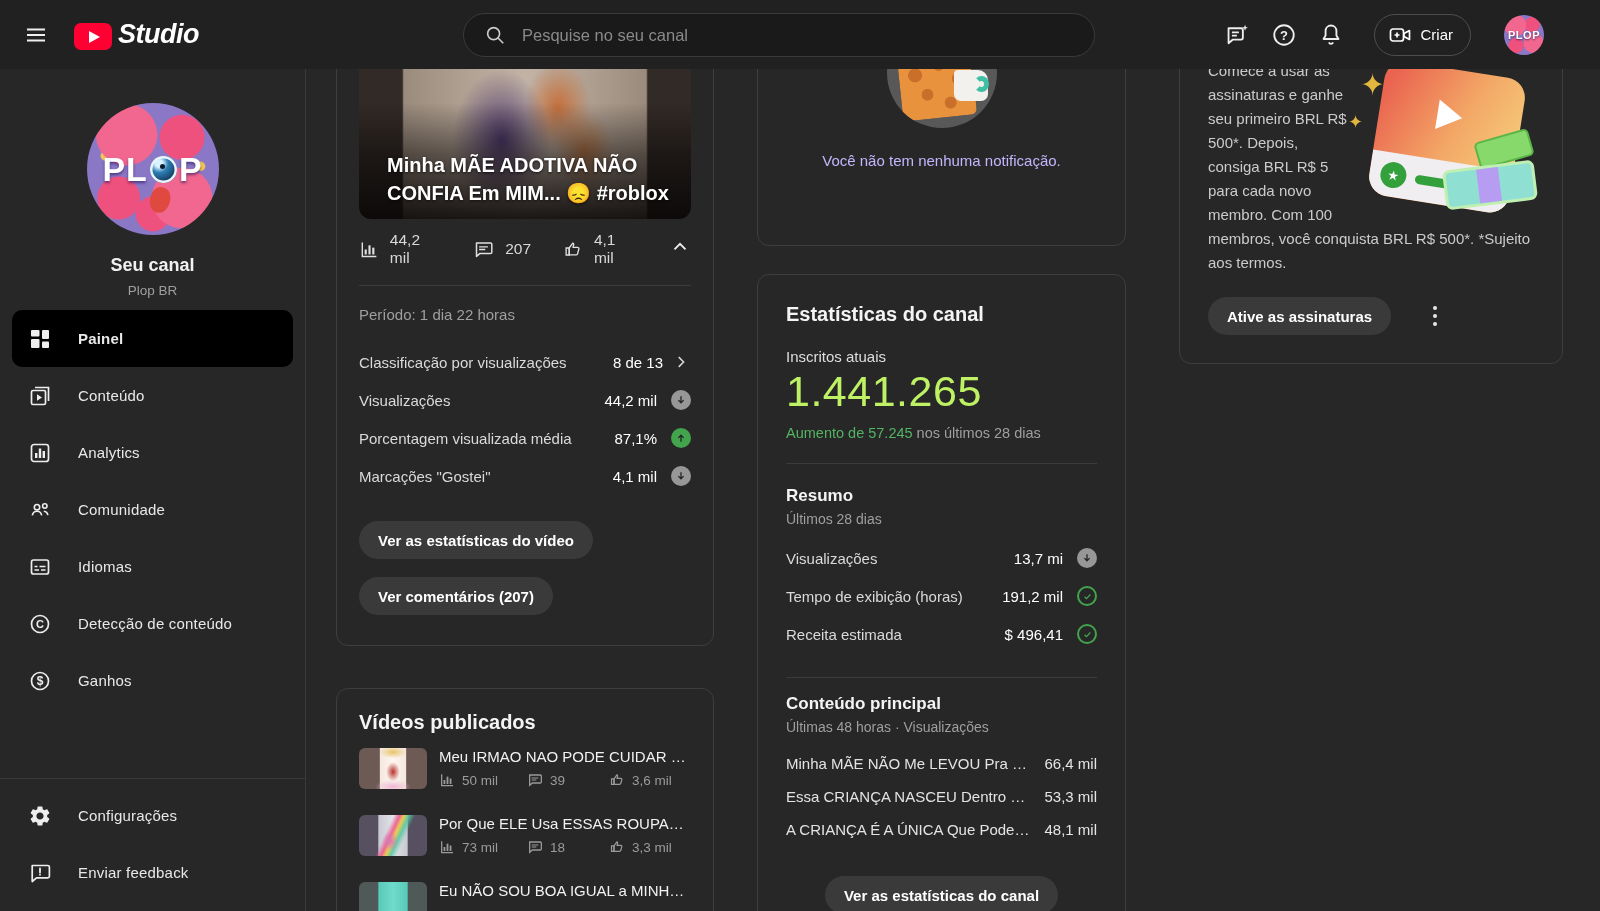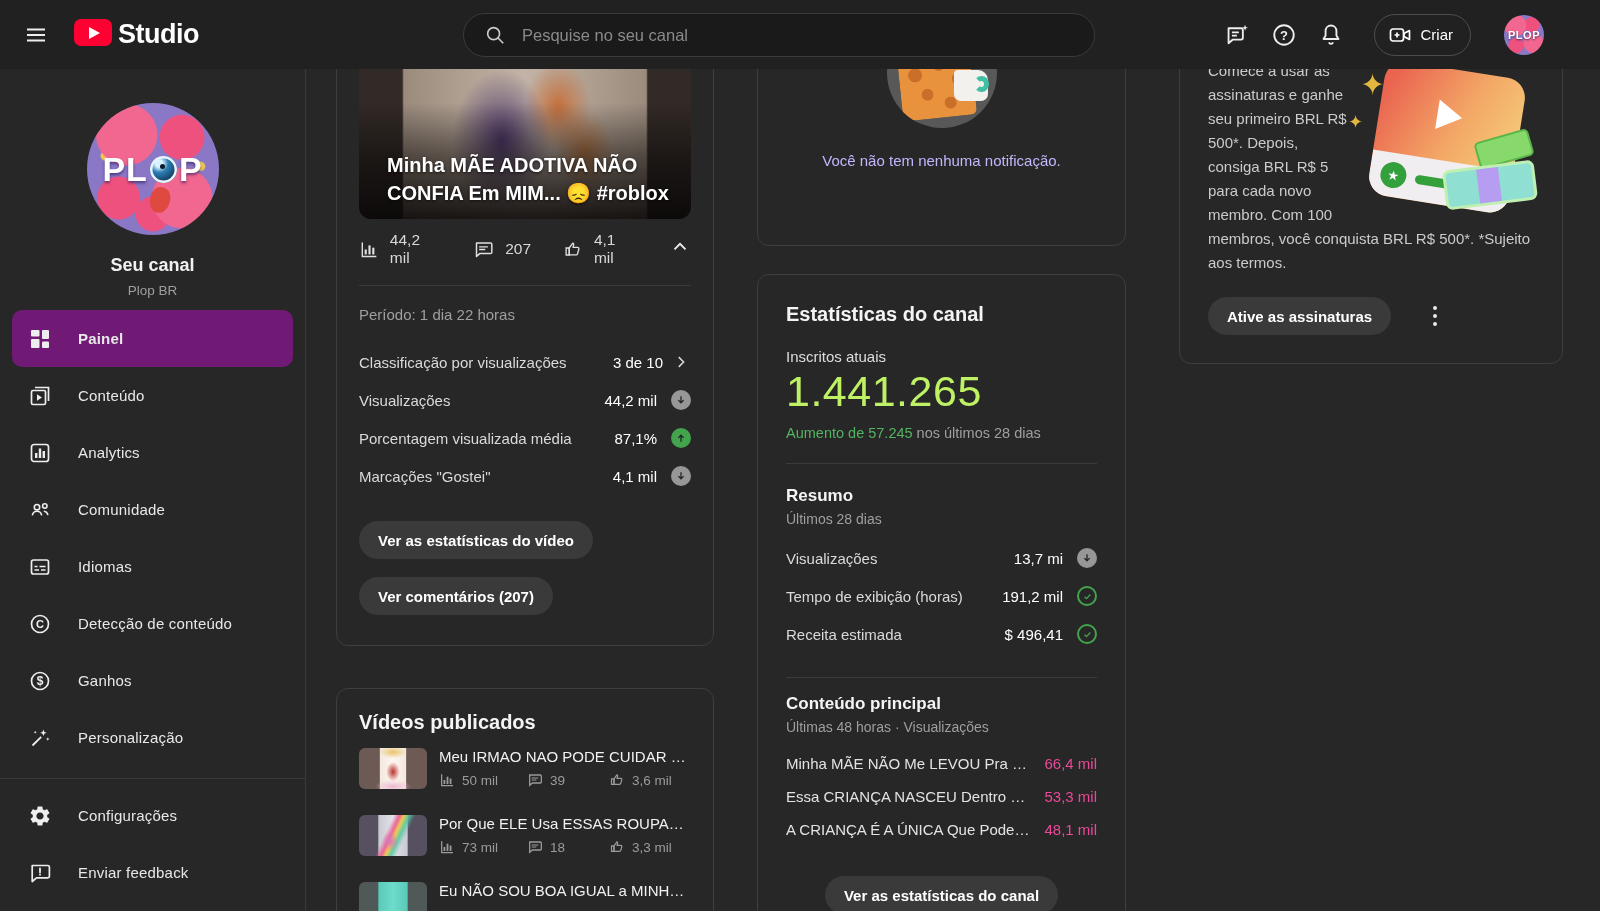--- a/index.html
+++ b/index.html
@@ -5,21 +5,21 @@
   * { margin:0; padding:0; box-sizing:border-box; }
   html,body { width:1600px; height:911px; overflow:hidden; background:#272727;
     font-family:"Liberation Sans", sans-serif; color:#fff; }
 
   
   .topbar { position:fixed; top:0; left:0; width:1600px; height:69px; background:#212121;
     display:flex; align-items:center; padding:0 56px 0 16px; z-index:50; }
   .icon-btn { width:40px; height:40px; border-radius:50%; display:flex; align-items:center;
     justify-content:center; background:transparent; border:none; cursor:pointer; flex:none; }
   .burger svg { display:block; }
-  .logo { display:flex; align-items:flex-start; gap:6px; margin-left:18px; }
+  .logo { display:flex; align-items:flex-end; gap:6px; margin-left:18px;font-style:italic; }
   .logo-badge { width:38px; height:27px; border-radius:7px; background:#ff0033; display:flex;
     align-items:center; justify-content:center; }
   .logo-badge span { width:0; height:0; border-left:11px solid #fff; border-top:6.5px solid transparent;
     border-bottom:6.5px solid transparent; margin-left:3px; }
   .logo-text { font-size:27px; font-weight:700; letter-spacing:-0.5px; color:#fff; }
   .search-wrap { position:absolute; left:463px; top:13px; width:632px; height:44px;
     background:#1a1a1a; border:1px solid #3a3a3a; border-radius:22px; display:flex; align-items:center; }
   .search-wrap svg { margin:0 16px 0 20px; flex:none; }
   .search-input { flex:1; background:transparent; border:none; outline:none; color:#eee;
     font-size:16.5px; font-family:"Liberation Sans",sans-serif; }
@@ -57,21 +57,21 @@
     box-shadow: inset 0 0 0 2.5px #e9f4fb; }
   .plop-eye::after { content:""; position:absolute; left:10px; top:8px; width:5px; height:5px;
     border-radius:50%; background:#0a1b2b; }
   .plop-tongue { position:absolute; left:63px; bottom:22px; width:20px; height:26px;
     background:#e0493f; border-radius:45% 45% 50% 50%; transform:rotate(14deg); z-index:1; }
   .channel-title { margin-top:20px; font-size:18px; font-weight:700; color:#f1f1f1; }
   .channel-sub { margin-top:7px; font-size:13.5px; color:#9f9f9f; }
   .nav { flex:1; overflow:hidden; margin-top:12px; }
   .nav-item { height:57px; display:flex; align-items:center; gap:26px; padding-left:16px;
     margin:0 12px; border-radius:10px; cursor:pointer; color:#e8e8e8; }
-  .nav-item.selected { background:#701a75; font-weight:700; }
+  .nav-item.selected { background:#000000; font-weight:700; }
   .nav-item .nicon { width:24px; height:24px; flex:none; display:flex; align-items:center; }
   .nav-item span.lbl { font-size:15px; letter-spacing:.2px; }
   .side-footer { flex:none; border-top:1px solid #3a3a3a; padding:8px 0 10px; }
 
   
   .main { position:fixed; top:69px; left:307px; width:1293px; height:842px; overflow:hidden;
     display:flex; align-items:flex-start; }
   .col { flex:none; }
   .col1 { width:378px; margin-left:29px; }
   .col2 { width:369px; margin-left:43px; }
@@ -158,21 +158,21 @@
   .ins-count { margin-top:2px; font-size:43px; font-weight:400; color:#bef264; letter-spacing:.5px; }
   .growth { margin-top:9px; font-size:14.5px; }
   .growth .g-green { color:#53b462; }
   .growth .g-grey { color:#9f9f9f; }
   .sec-title { font-size:17px; font-weight:700; color:#f4f4f4; }
   .sec-sub { margin-top:5px; font-size:14px; color:#9f9f9f; }
   .mt22 { margin-top:22px; } .mt16 { margin-top:16px; } .mt12 { margin-top:12px; } .mt24 { margin-top:24px; }
   .top-row { height:33px; display:flex; align-items:center; cursor:pointer; }
   .top-row .tt { flex:1; min-width:0; font-size:15px; color:#e3e3e3; white-space:nowrap;
     overflow:hidden; text-overflow:ellipsis; margin-right:14px; }
-  .top-row .tv { font-size:15px; color:#ec4899; }
+  .top-row .tv { font-size:15px; color:#e5e5e5; }
   .stats-btn-wrap { margin-top:30px; text-align:center; }
 
   
   .card-promo { margin-top:-35px; padding:24px 28px 28px; }
   .promo-illo { float:right; width:180px; height:165px; position:relative; margin-left:6px; }
   .promo-card-illo { position:absolute; left:22px; top:10px; width:142px; height:136px;
     border-radius:20px; transform:rotate(9deg); overflow:hidden;
     background:linear-gradient(115deg,#ea6450 8%,#f3a766 52%,#f6d57e 96%); }
   .play-tri { position:absolute; left:58px; top:32px; width:0; height:0;
     border-left:25px solid #fff; border-top:15px solid transparent; border-bottom:15px solid transparent; }
@@ -329,31 +329,20 @@
     </div>
     <div class="nav-item">
       <span class="nicon">
         <svg width="24" height="24" viewBox="0 0 24 24" fill="none">
             <circle cx="12" cy="12" r="8.5" stroke="#eee" stroke-width="1.7"></circle>
             <text x="12" y="16.2" text-anchor="middle" font-size="12" font-weight="bold" fill="#eee" font-family="Liberation Sans, sans-serif">$</text>
           </svg>
       </span>
       <span class="lbl">Ganhos</span>
     </div>
-    <div class="nav-item">
-      <span class="nicon">
-        <svg width="24" height="24" viewBox="0 0 24 24" fill="none">
-            <path d="M4.5 19.5L13.2 10.8" stroke="#eee" stroke-width="1.8"></path>
-            <path d="M15.4 3.6l.9 2.3 2.3.9-2.3.9-.9 2.3-.9-2.3-2.3-.9 2.3-.9z" fill="#eee"></path>
-            <path d="M19.8 11.2l.5 1.35 1.35.5-1.35.5-.5 1.35-.5-1.35-1.35-.5 1.35-.5z" fill="#eee"></path>
-            <path d="M7.2 4.8l.4 1.05 1.05.4-1.05.4-.4 1.05-.4-1.05-1.05-.4 1.05-.4z" fill="#eee"></path>
-          </svg>
-      </span>
-      <span class="lbl">Personalização</span>
-    </div>
   </div>
 
   <div class="side-footer">
     <div class="nav-item">
       <span class="nicon">
         <svg width="24" height="24" viewBox="0 0 24 24" fill="#eee">
             <path d="M19.14 12.94c.04-.3.06-.61.06-.94 0-.32-.02-.64-.07-.94l2.03-1.58c.18-.14.23-.41.12-.61l-1.92-3.32c-.12-.22-.37-.29-.59-.22l-2.39.96c-.5-.38-1.03-.7-1.62-.94l-.36-2.54c-.04-.24-.24-.41-.48-.41h-3.84c-.24 0-.43.17-.47.41L9.25 5.35c-.59.24-1.13.57-1.62.94l-2.39-.96c-.22-.08-.47 0-.59.22L2.74 8.87c-.12.21-.08.47.12.61l2.03 1.58c-.05.3-.09.63-.09.94s.02.64.07.94l-2.03 1.58c-.18.14-.23.41-.12.61l1.92 3.32c.12.22.37.29.59.22l2.39-.96c.5.38 1.03.7 1.62.94l.36 2.54c.05.24.24.41.48.41h3.84c.24 0 .44-.17.47-.41l.36-2.54c.59-.24 1.13-.56 1.62-.94l2.39.96c.22.08.47 0 .59-.22l1.92-3.32c.12-.22.07-.47-.12-.61l-2.01-1.58zM12 15.6c-1.98 0-3.6-1.62-3.6-3.6s1.62-3.6 3.6-3.6 3.6 1.62 3.6 3.6-1.62 3.6-3.6 3.6z"></path>
           </svg>
       </span>
       <span class="lbl">Configurações</span>
@@ -406,21 +395,21 @@
               <path d="M6 14.5l6-6 6 6" stroke="#eee" stroke-width="2"></path>
             </svg>
         </span>
       </div>
       <div class="divider"></div>
       <div class="period">Período: 1 dia 22 horas</div>
 
       <div class="stat-rows">
         <div class="stat-row">
           <span class="sl">Classificação por visualizações</span>
-          <span class="sv">3 de 10</span>
+          <span class="sv">8 de 13</span>
           <span class="ind ind-chevron">
             <svg width="18" height="18" viewBox="0 0 24 24" fill="none">
                 <path d="M9 5.5l6.5 6.5L9 18.5" stroke="#dadada" stroke-width="2"></path>
               </svg>
           </span>
         </div>
         <div class="stat-row">
           <span class="sl">Visualizações</span>
           <span class="sv">44,2 mil</span>
           <span class="ind ind-down">

